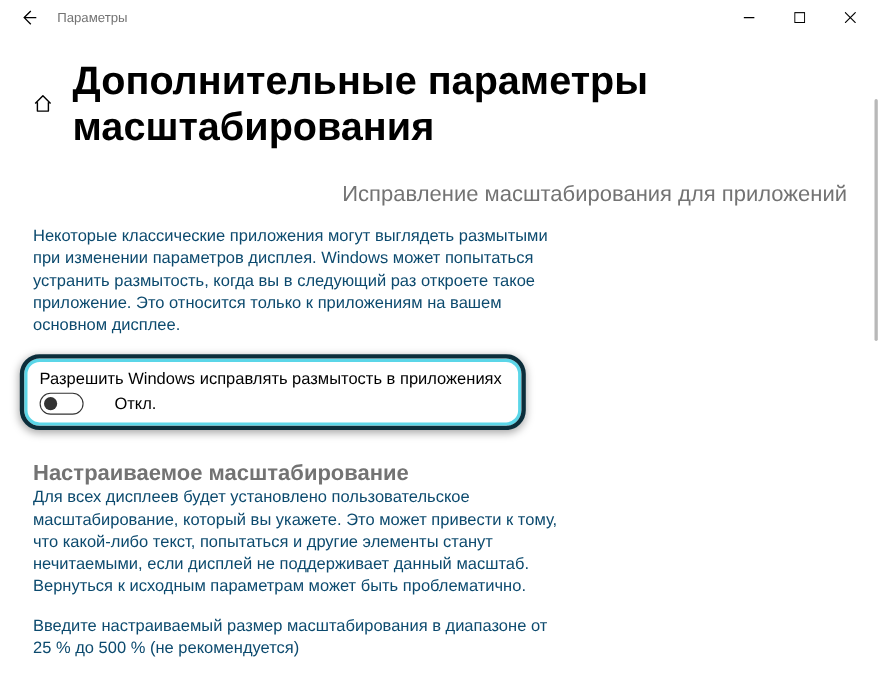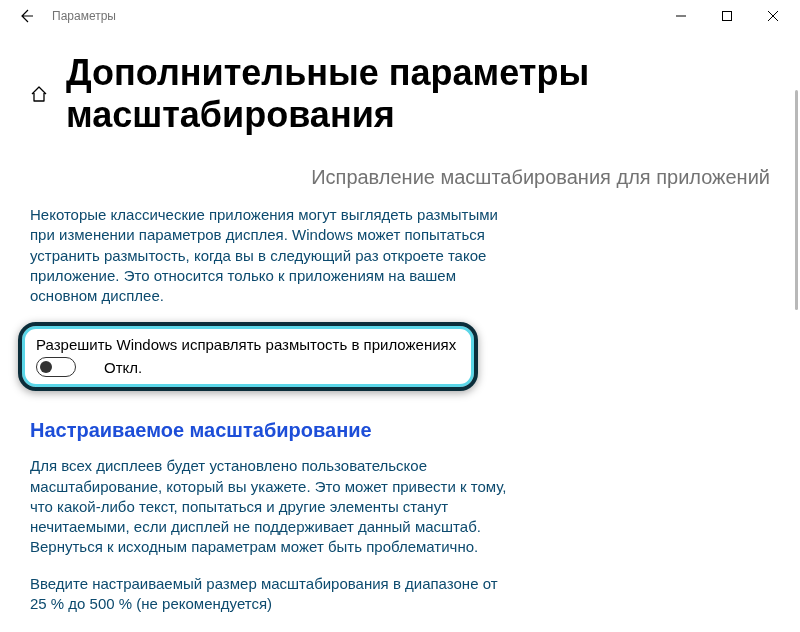--- a/index.html
+++ b/index.html
@@ -117,22 +117,21 @@
       top: 3px; left: 3px;
     }
     .toggle-status {
       font-size: 15px;
       color: #000;
     }
 
     .section2-heading {
       font-size: 20px;
       font-weight: 600;
-      color: #1d4ed8;
-      margin-bottom: 14px;
+      color: #737373;
     }
 
     .scrollbar {
       position: absolute;
       right: 0;
       top: 58px;
       width: 12px;
       height: 500px;
       background: transparent;
     }

